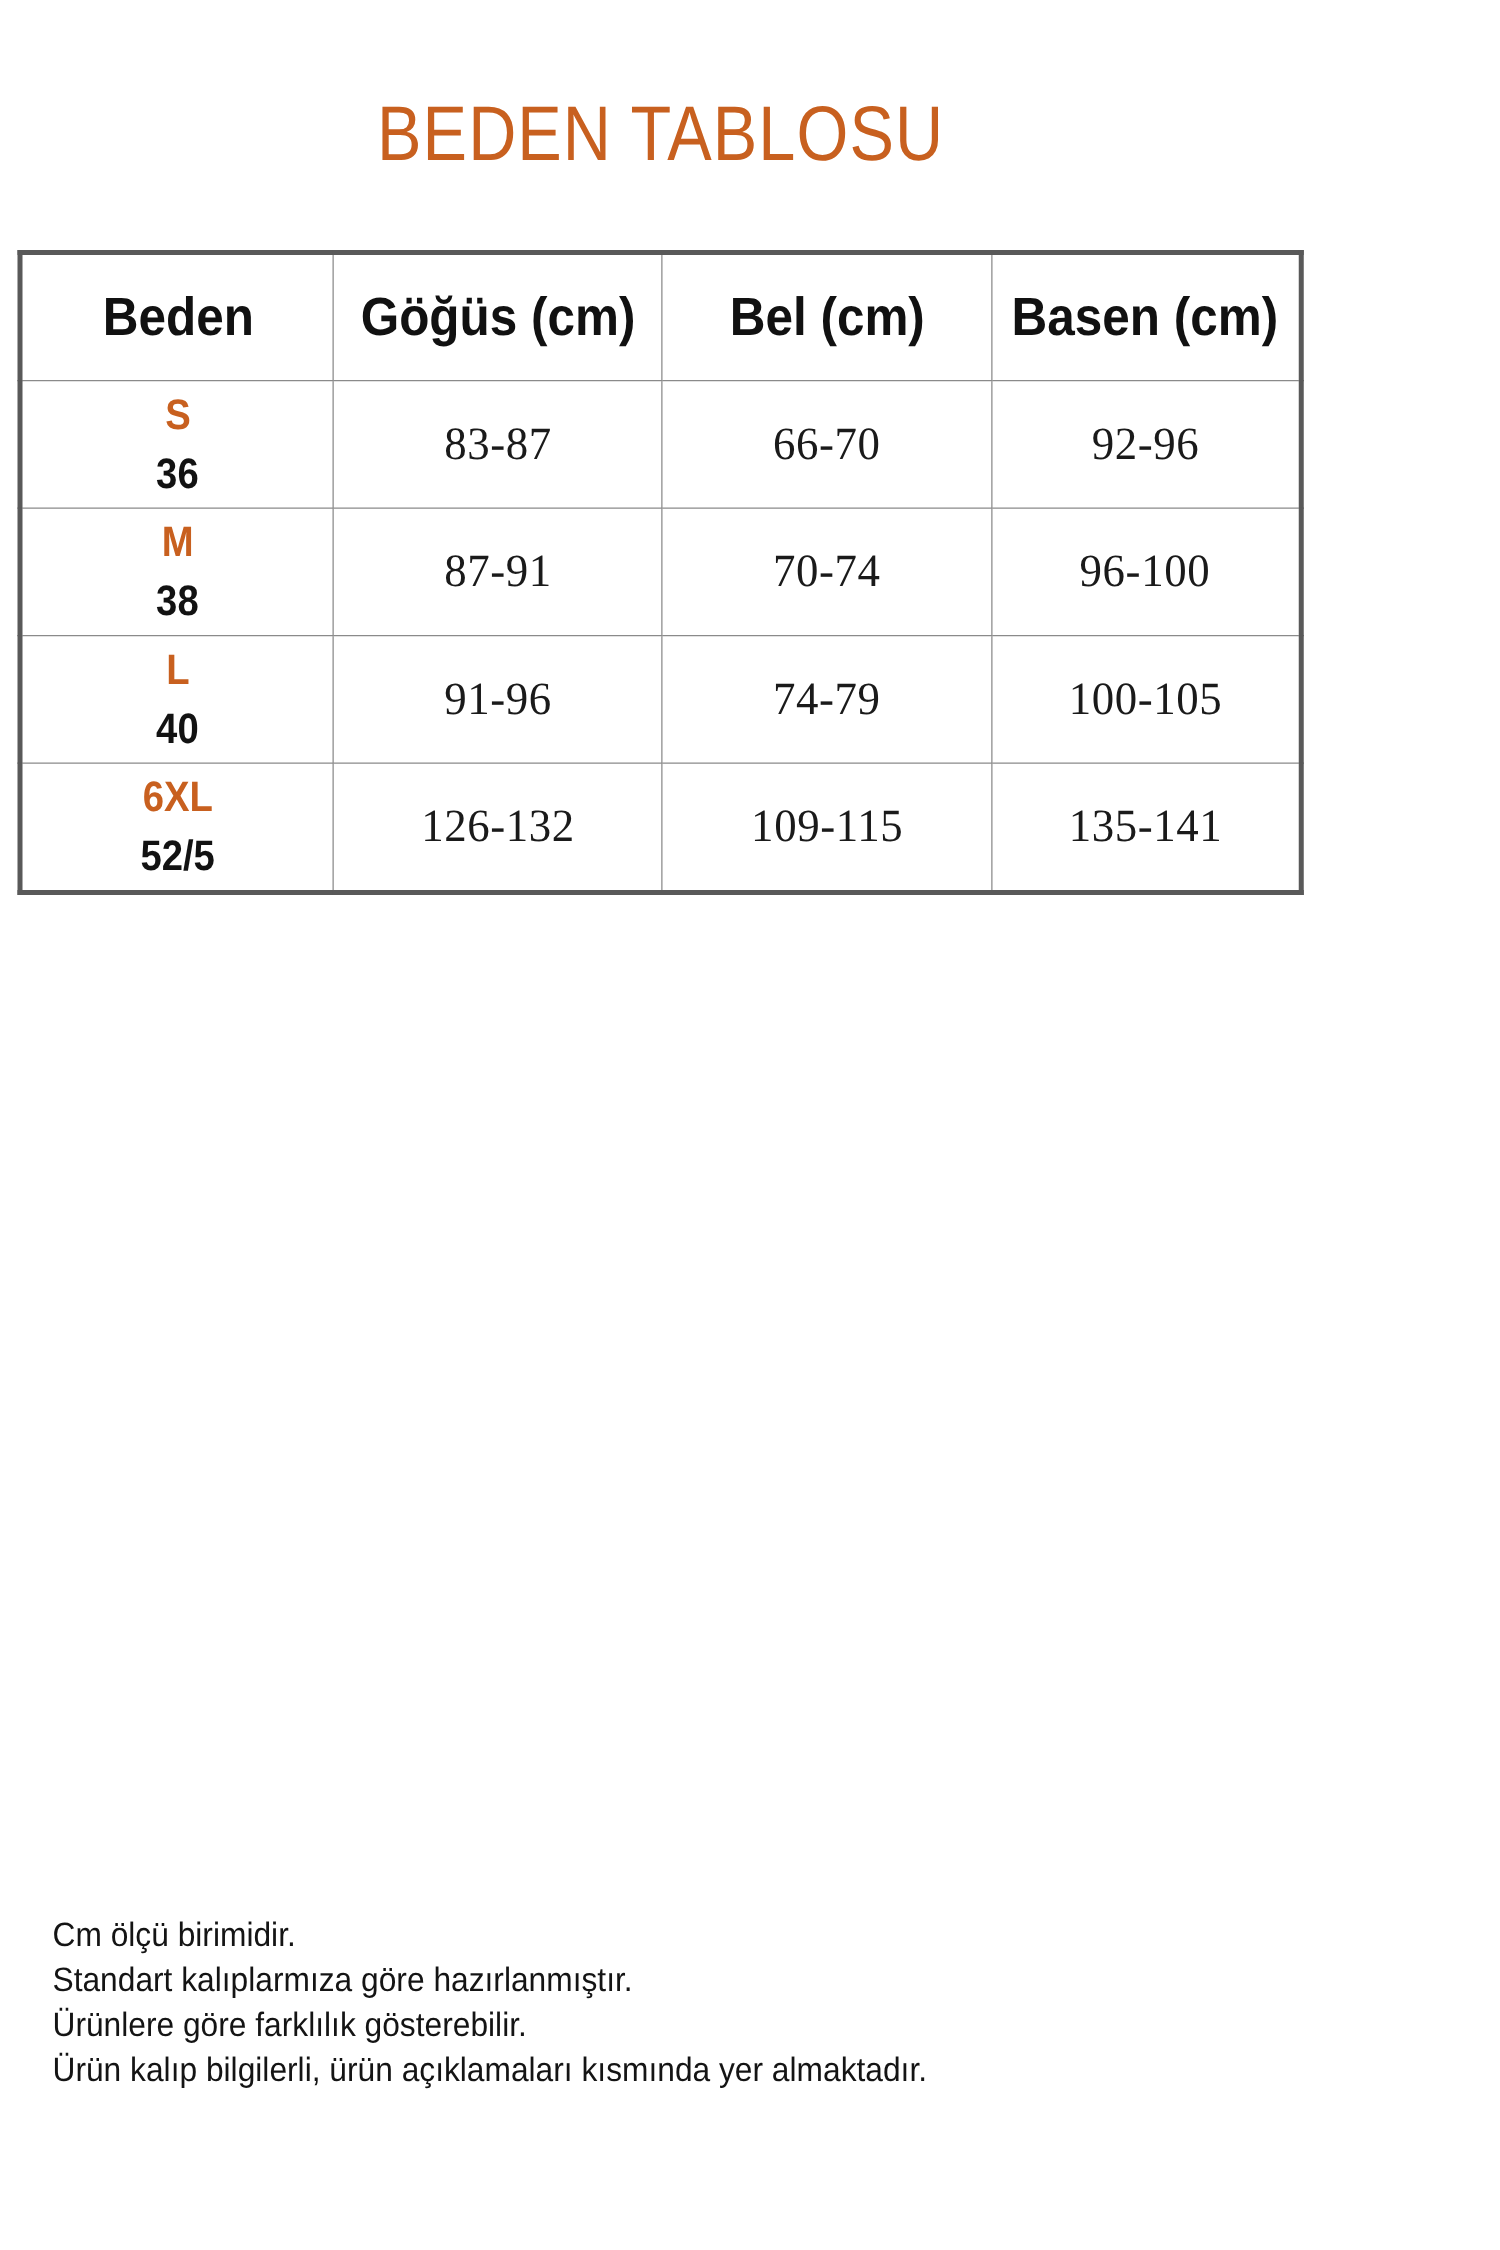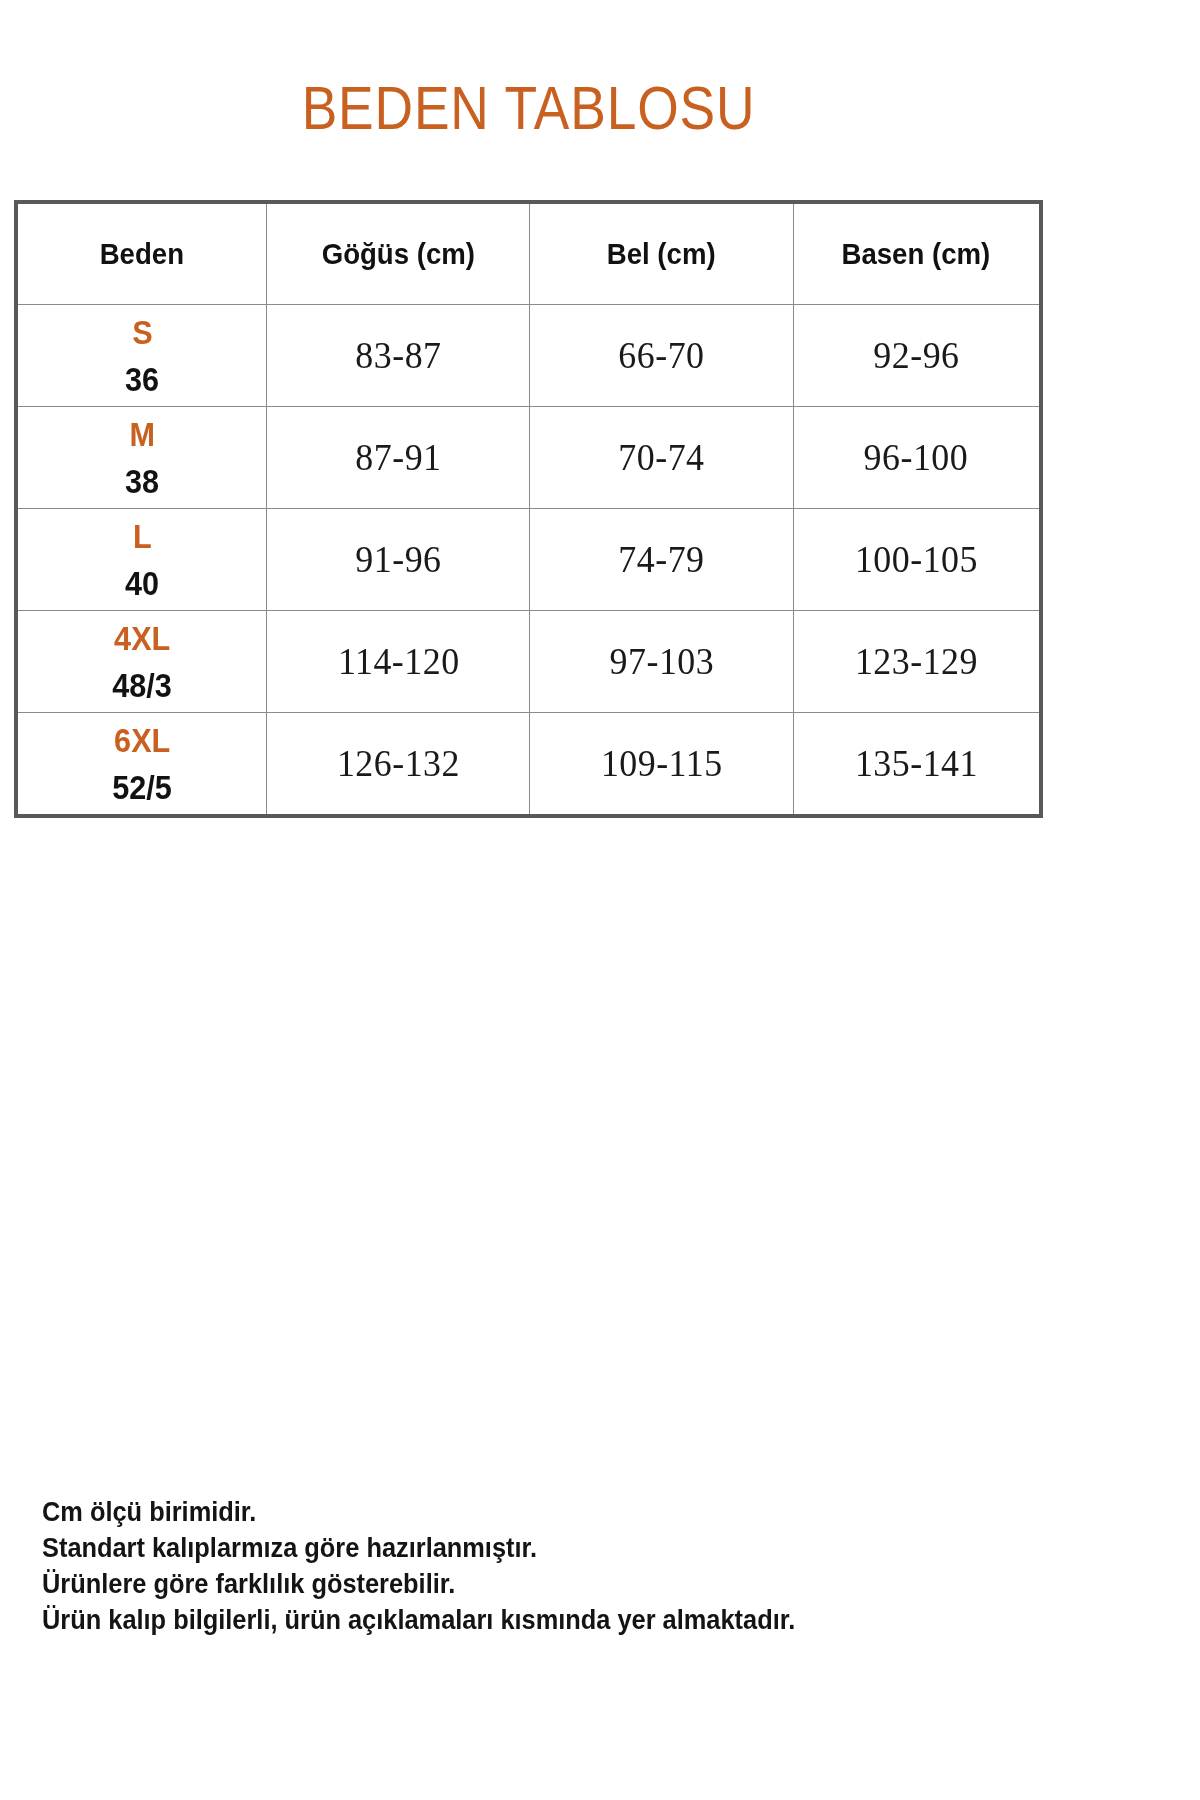--- a/index.html
+++ b/index.html
@@ -57,21 +57,21 @@
   }
   col.c-beden  { width: 250px; }
   col.c-gogus  { width: 262px; }
   col.c-bel    { width: 262px; }
   col.c-basen  { width: 247px; }
 
   
   tr.header-row th {
     height: 100px;
     font-family: "Liberation Sans Narrow", "Liberation Sans", sans-serif;
-    font-size: 30px;
+    font-size: 43px;
     font-weight: bold;
     color: #111111;
     letter-spacing: 0px;
   }
   tr.header-row th span {
     display: inline-block;
     transform: scaleX(0.92);
   }
 
   
@@ -109,23 +109,22 @@
     color: #1a1a1a;
     letter-spacing: 0.5px;
     display: inline-block;
     transform: scaleX(0.97);
   }
 
   
   #footer-notes {
     position: absolute;
     left: 42px;
-    top: 1494px;
+    top: 1530px;
     width: 900px;
-    font-weight: bold;
   }
   #footer-notes .note-line {
     font-family: "Liberation Sans Narrow", "Liberation Sans", sans-serif;
     font-size: 27px;
     line-height: 36px;
     color: #141414;
     white-space: nowrap;
     transform: scaleX(0.94);
     transform-origin: left center;
   }
@@ -190,31 +189,20 @@
               <span class="size-number">40</span>
             </div>
           </td>
           <td><span class="measure">91-96</span></td>
           <td><span class="measure">74-79</span></td>
           <td><span class="measure">100-105</span></td>
         </tr>
         <tr class="data-row">
           <td>
             <div class="size-cell">
-              <span class="size-letter">4XL</span>
-              <span class="size-number">48/3</span>
-            </div>
-          </td>
-          <td><span class="measure">114-120</span></td>
-          <td><span class="measure">97-103</span></td>
-          <td><span class="measure">123-129</span></td>
-        </tr>
-        <tr class="data-row">
-          <td>
-            <div class="size-cell">
               <span class="size-letter">6XL</span>
               <span class="size-number">52/5</span>
             </div>
           </td>
           <td><span class="measure">126-132</span></td>
           <td><span class="measure">109-115</span></td>
           <td><span class="measure">135-141</span></td>
         </tr>
       </tbody>
   </table>

